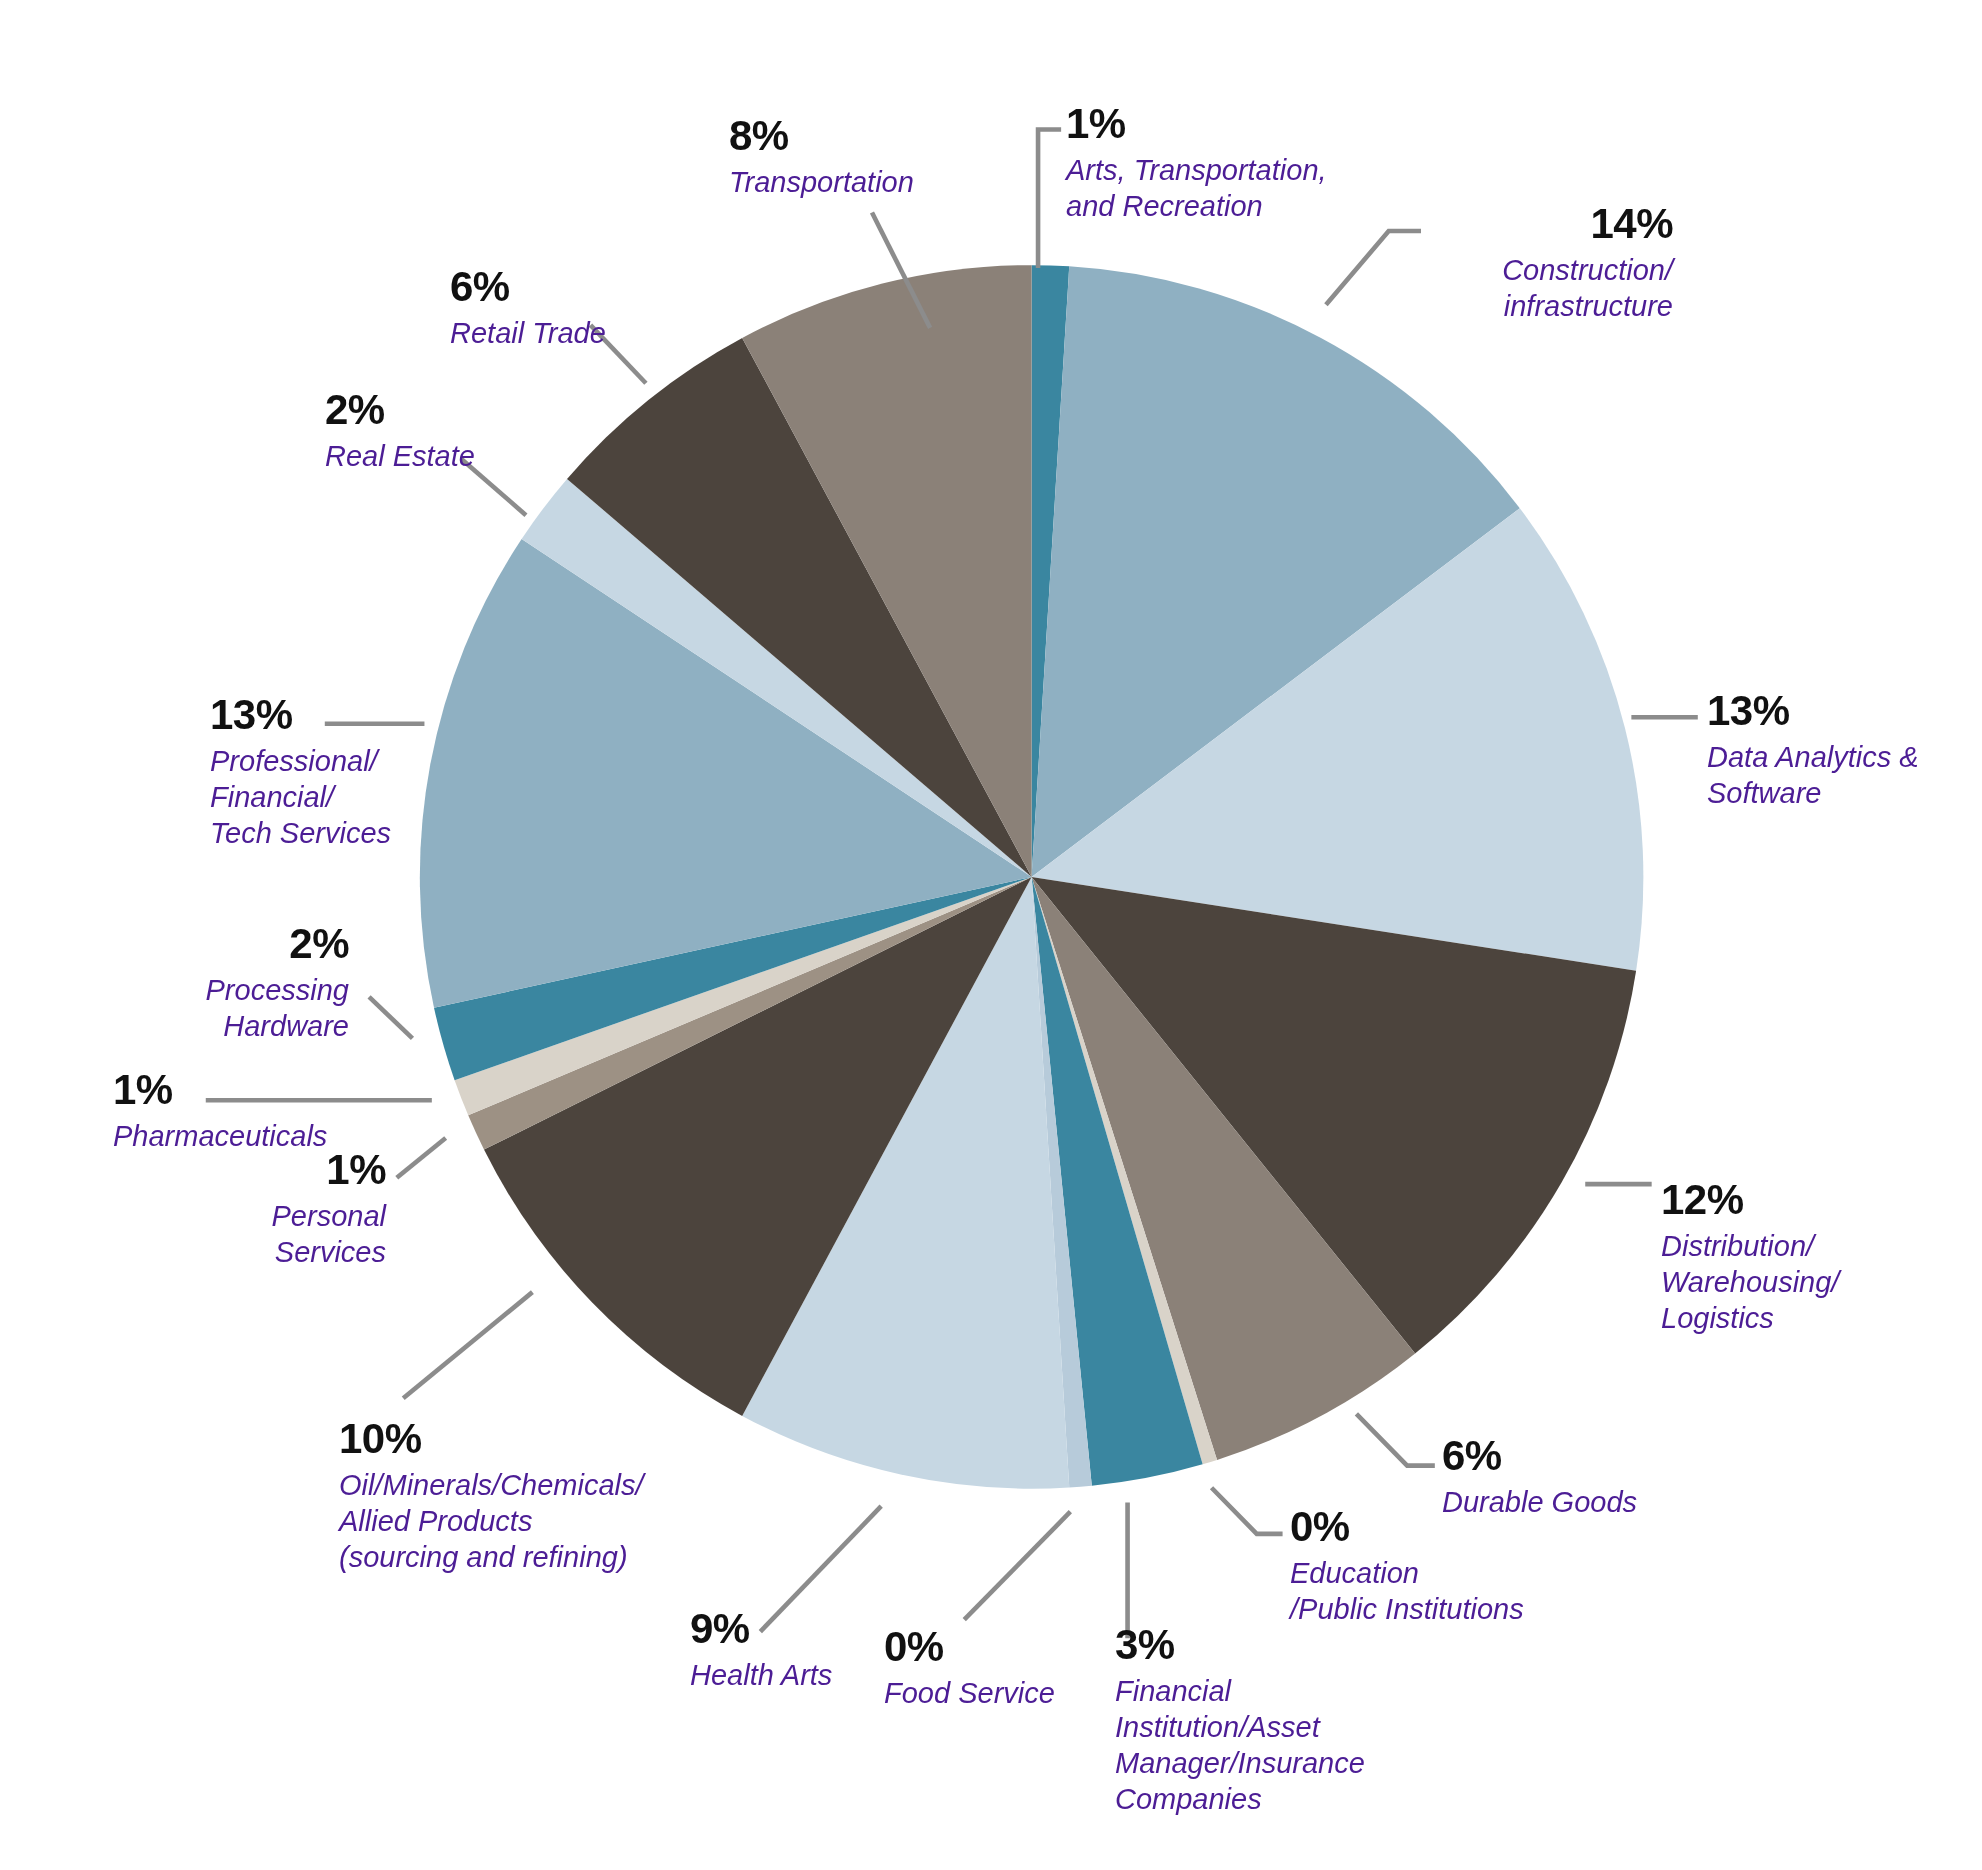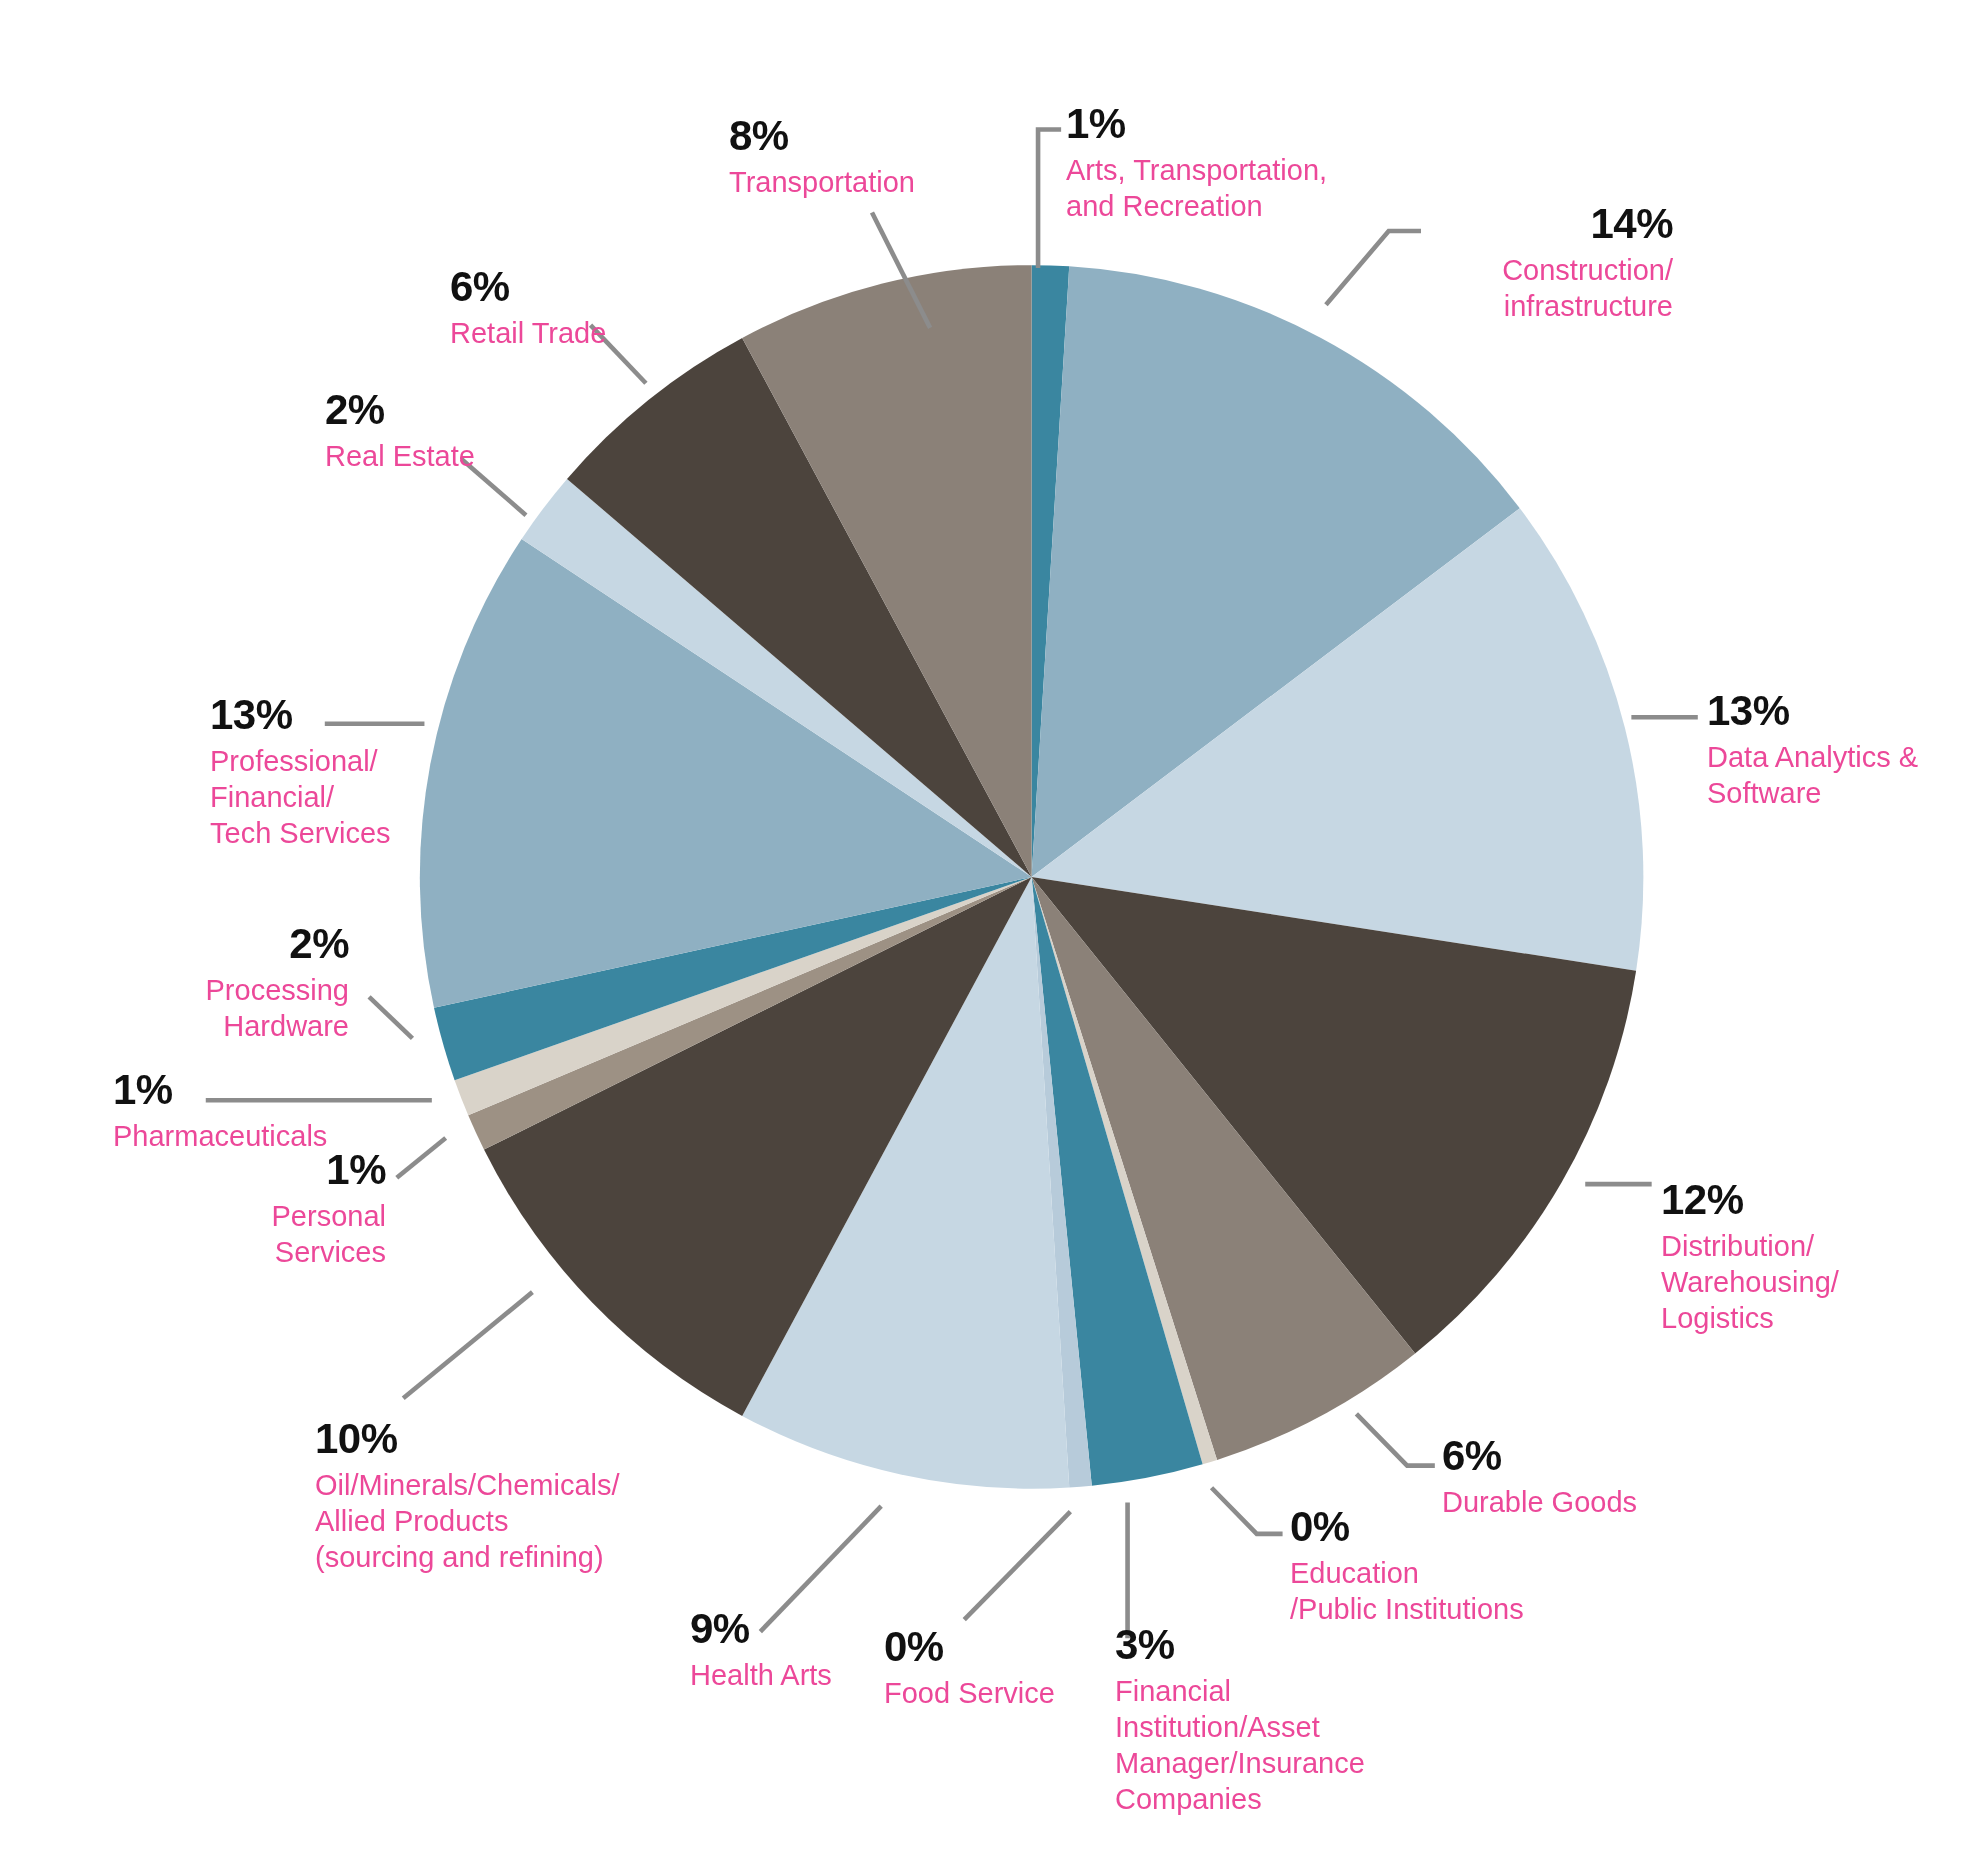--- a/index.html
+++ b/index.html
@@ -34,24 +34,25 @@
     font-size: 42px;
     font-weight: 700;
     letter-spacing: -0.5px;
     color: #111111;
     display: block;
     margin-bottom: 6.5px;
   }
   .callout .lbl {
     font-size: 29px;
     font-weight: 400;
-    color: #ec4899;
+    color: #4c1d95;
     display: block;
     line-height: 1.25;
     white-space: pre-line;
+    font-style: italic;
   }
   .callout.ta-right {
     text-align: right;
   }
   .leader {
     stroke: #8c8c8c;
     stroke-width: 5;
     fill: none;
     stroke-linecap: butt;
   }
@@ -166,21 +167,21 @@
   <div class="callout" style="left:884px; top:1626px; width:277px;">
     <span class="pct">0%</span>
     <span class="lbl">Food Service</span>
   </div>
 
   <div class="callout" style="left:690px; top:1608px; width:277px;">
     <span class="pct">9%</span>
     <span class="lbl">Health Arts</span>
   </div>
 
-  <div class="callout" style="left:315px; top:1418px; width:425px;">
+  <div class="callout" style="left:339px; top:1418px; width:425px;">
     <span class="pct">10%</span>
     <span class="lbl">Oil/Minerals/Chemicals/
 Allied Products
 (sourcing and refining)</span>
   </div>
 
   <div class="callout ta-right" style="left:81px; top:1149px; width:305px;">
     <span class="pct">1%</span>
     <span class="lbl">Personal
 Services</span>

